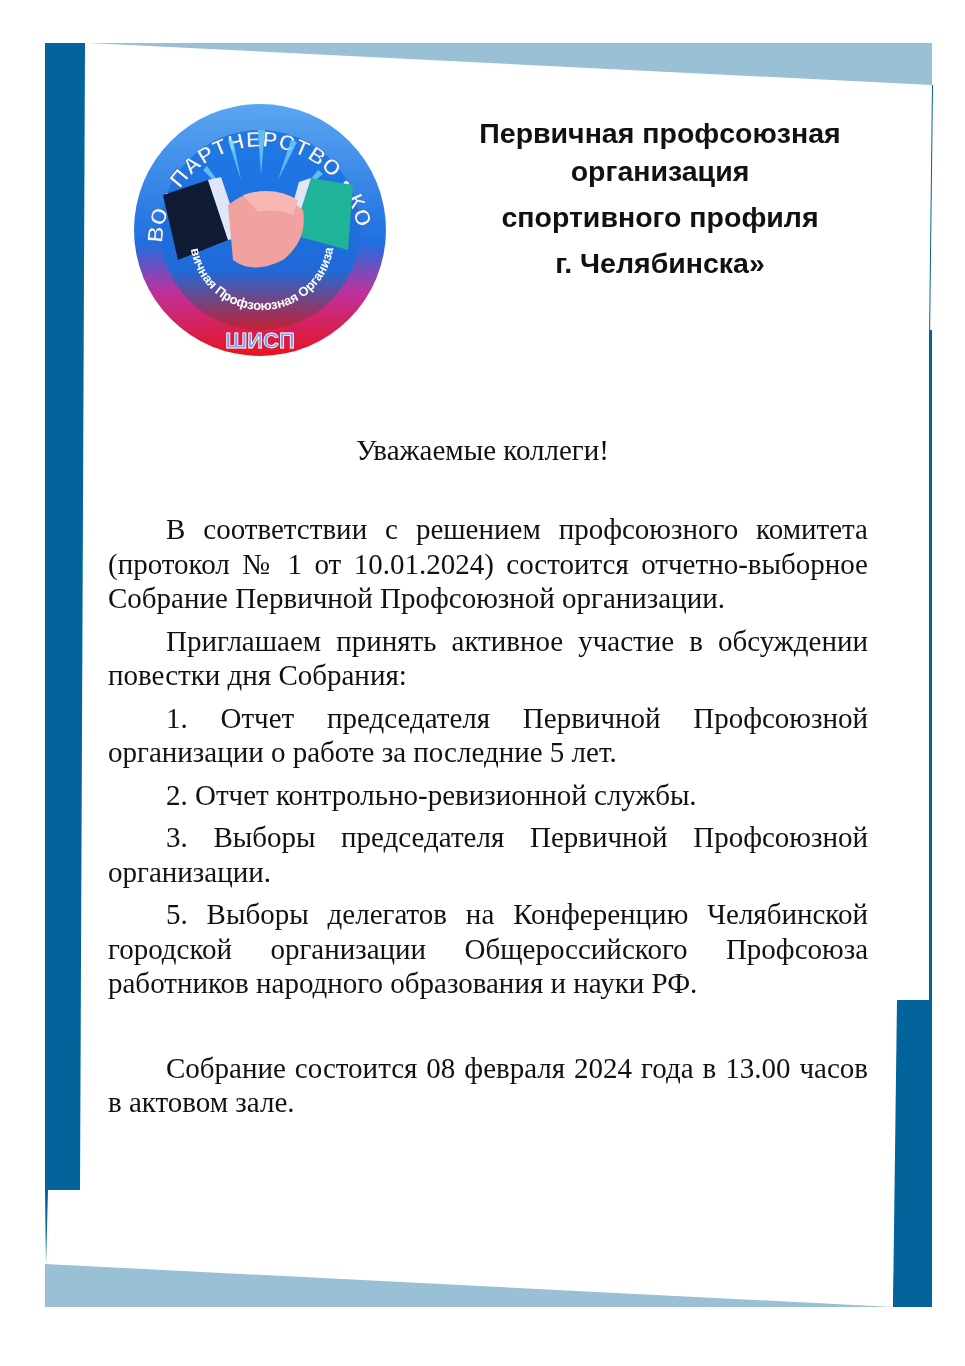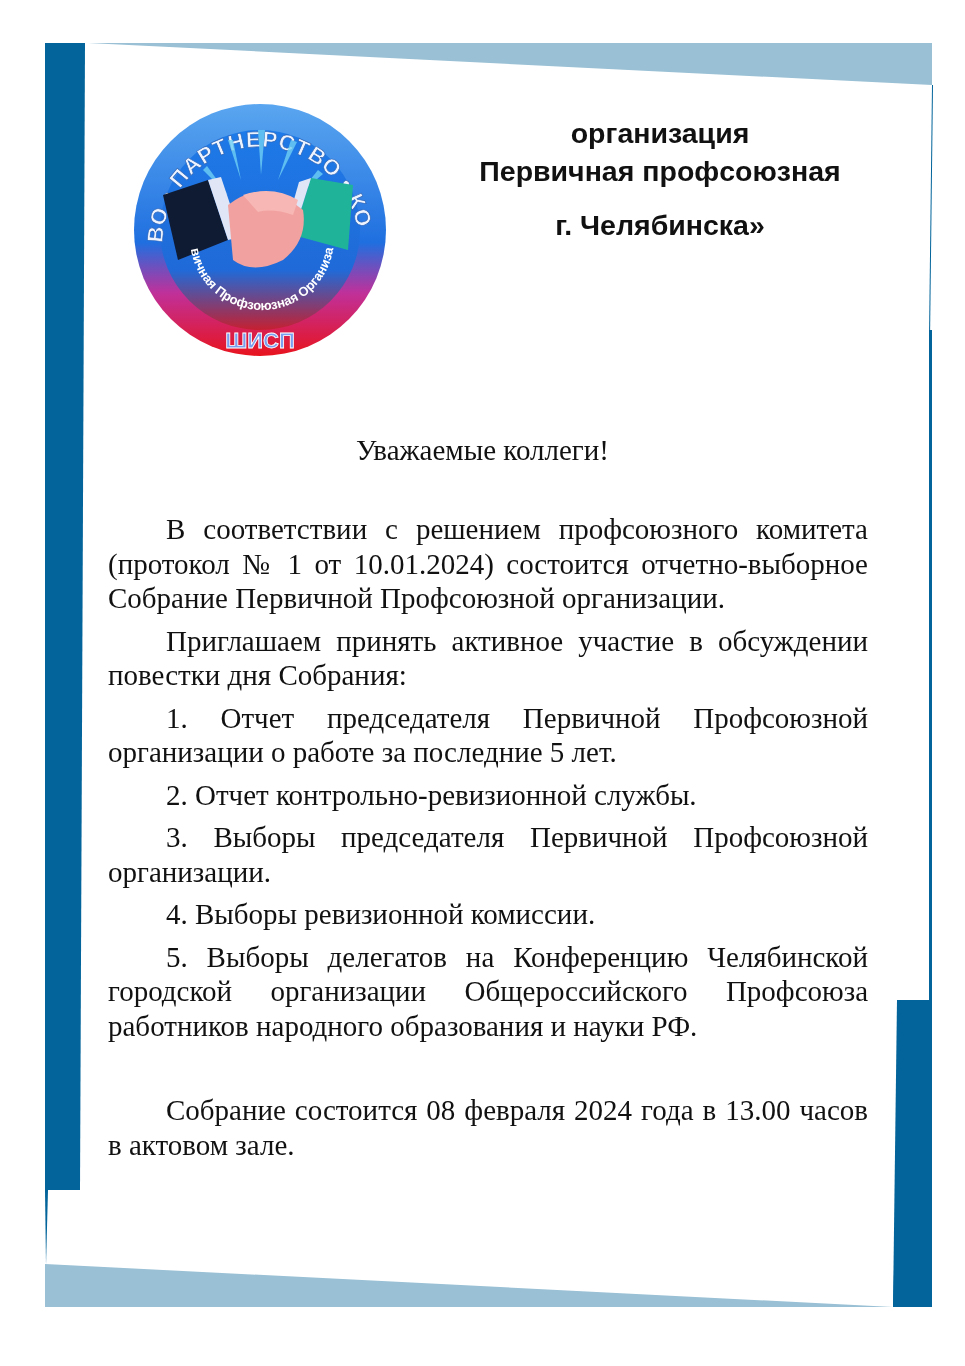--- a/index.html
+++ b/index.html
@@ -73,32 +73,32 @@
 
   <path d="M95,105 Q120,85 150,95 L170,110 Q175,140 150,160 Q120,175 100,160 Z" fill="#f1a2a0"></path>
   <path d="M110,95 Q140,85 165,100 L160,115 Q140,108 125,112 Z" fill="#f7b8b5"></path>
   <text font-family="Liberation Sans, sans-serif" font-weight="bold" font-size="13" fill="#ffffff">
     <textPath href="#arcInner" startOffset="50%" text-anchor="middle">Первичная Профзоюзная Организация</textPath>
   </text>
   <text x="127" y="248" text-anchor="middle" font-family="Liberation Sans, sans-serif" font-weight="bold" font-size="22" fill="#7a9ff0" stroke="#ffffff" stroke-width="0.8">ШИСП</text>
 </svg>
 
 <div class="header">
+  <span class="l">Первичная профсоюзная</span>
   <span class="l">организация</span>
-  <span class="l">Первичная профсоюзная</span>
   <div class="gap"></div>
+  <span class="l">спортивного профиля</span>
   <div class="gap"></div>
   <span class="l">г. Челябинска»</span>
 </div>
 
 <div class="greeting">Уважаемые коллеги!</div>
 
 <div class="body">
   <p class="p">В соответствии с решением профсоюзного комитета (протокол № 1 от 10.01.2024) состоится отчетно-выборное Собрание Первичной Профсоюзной организации.</p>
   <p class="p">Приглашаем принять активное участие в обсуждении повестки дня Собрания:</p>
   <p class="p">1. Отчет председателя Первичной Профсоюзной организации о работе за последние 5 лет.</p>
   <p class="p">2. Отчет контрольно-ревизионной службы.</p>
   <p class="p">3. Выборы председателя Первичной Профсоюзной организации.</p>
-  <p class="p">4. Выборы ревизионной комиссии.</p>
   <p class="p">5. Выборы делегатов на Конференцию Челябин­ской городской организации Общероссийского Профсоюза работников народного образования и науки РФ.</p>
   <div class="spacer"></div>
   <p class="p">Собрание состоится 08 февраля 2024 года в 13.00 часов в актовом зале.</p>
 </div>
 
 </body></html>

